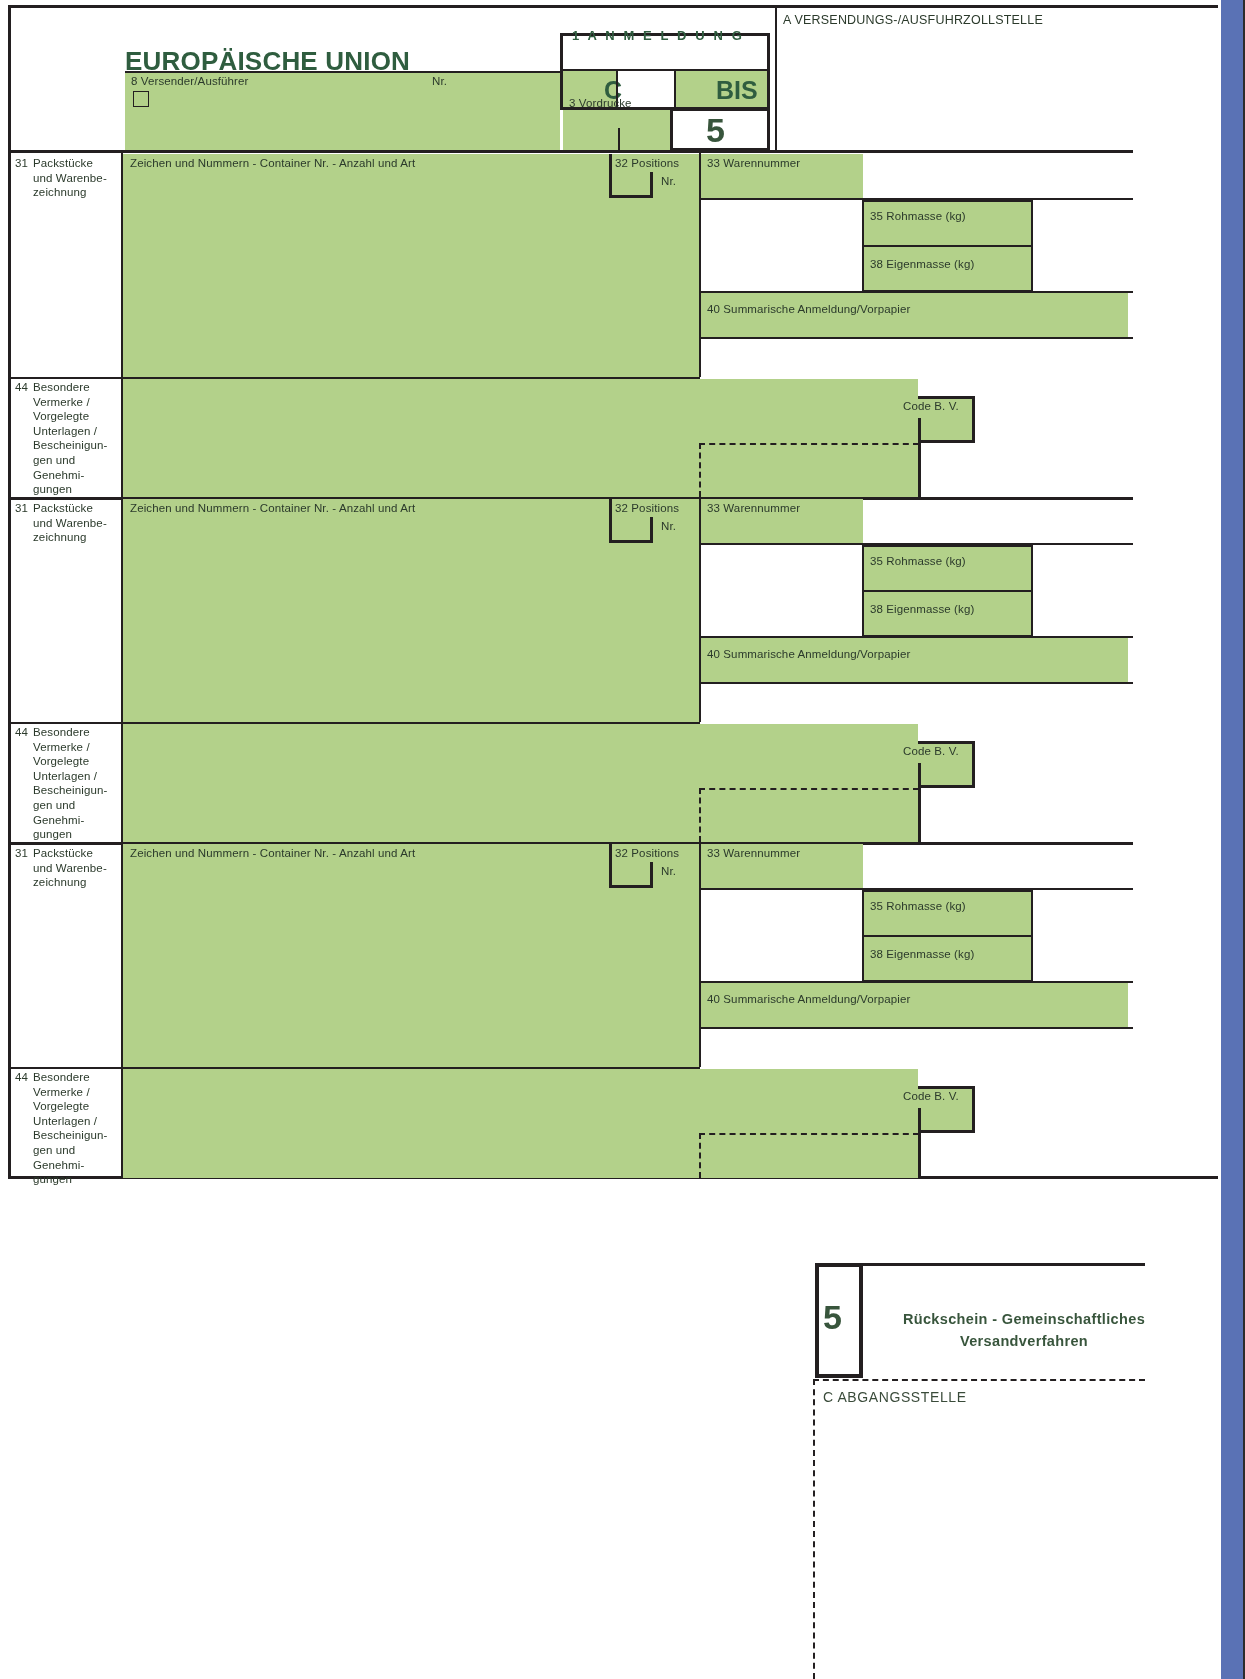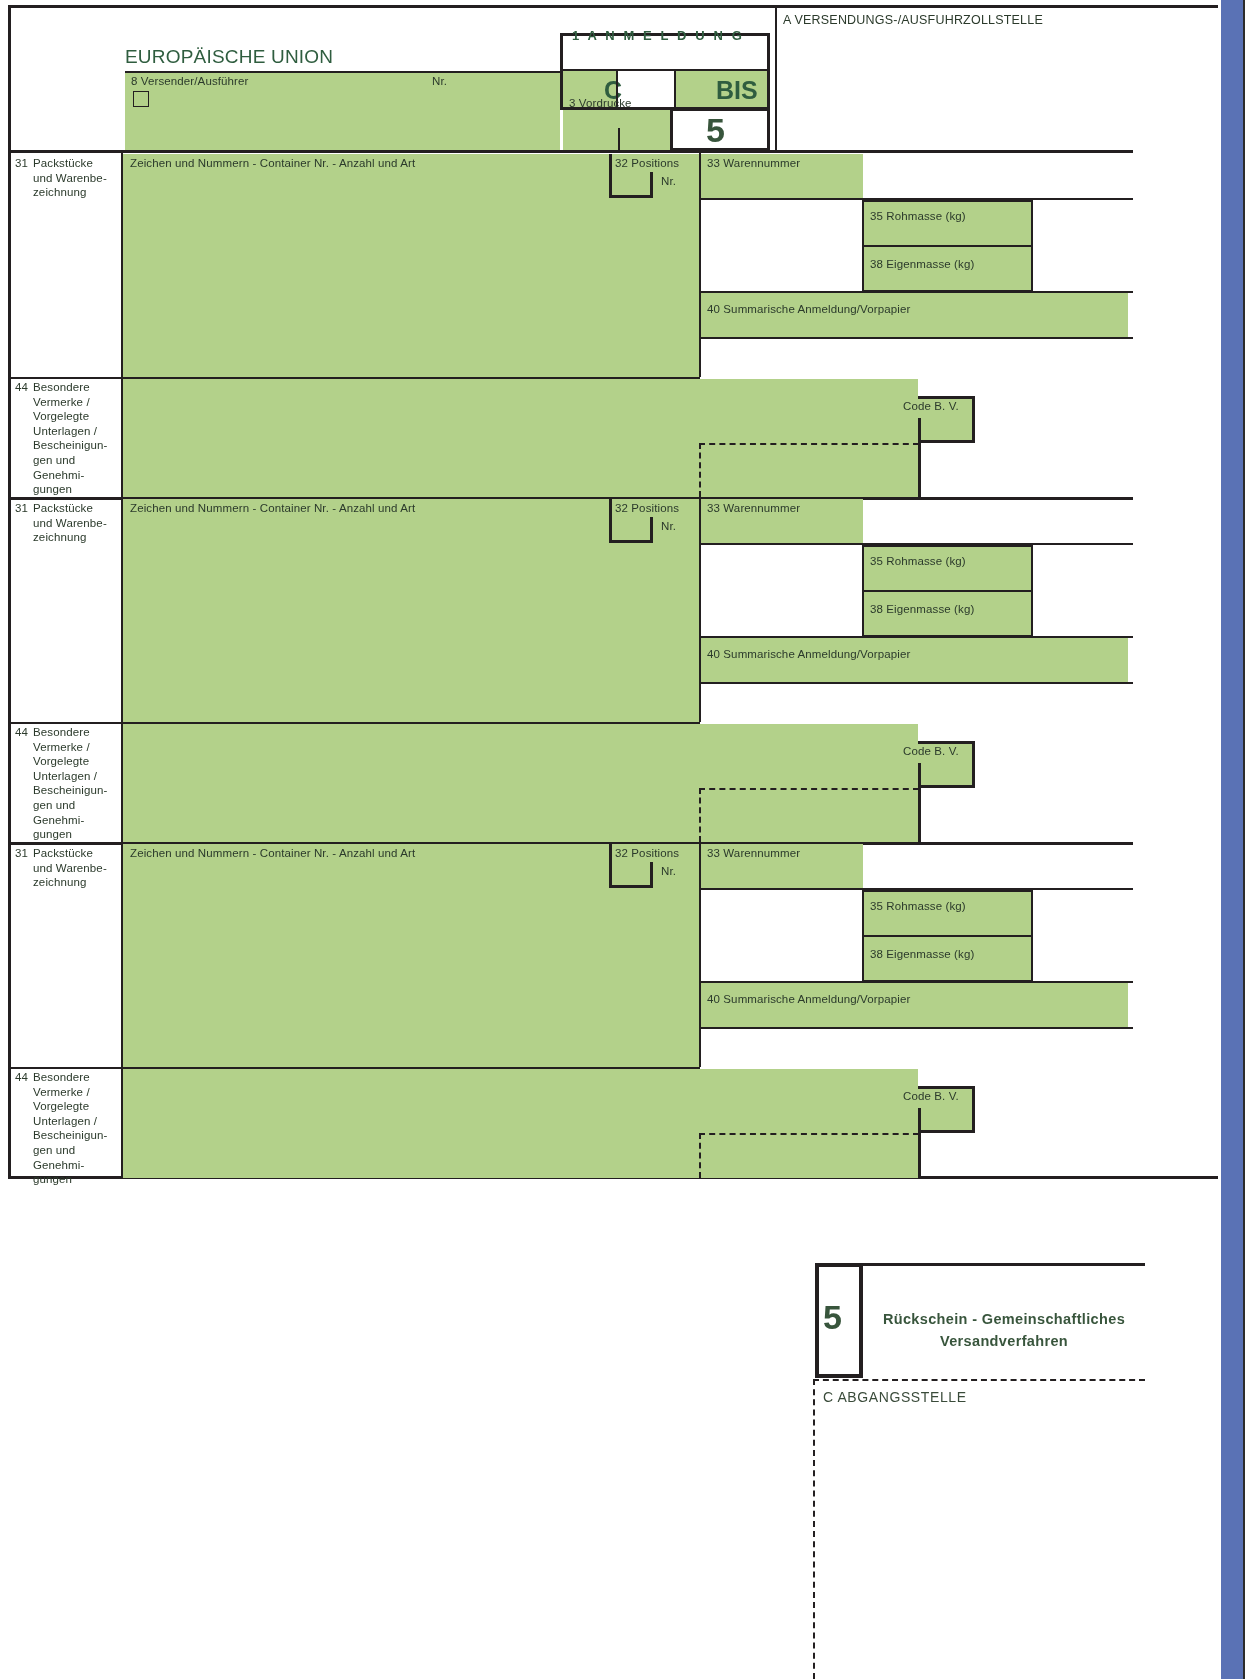--- a/index.html
+++ b/index.html
@@ -39,23 +39,23 @@
     color: #2b3a2b;
     font-size: 11.5px;
     line-height: 14.6px;
     white-space: pre;
     letter-spacing: 0.01em;
   }
   .lbl-wrap { white-space: normal; }
 
   .bigtitle {
     position:absolute;
-    font-weight: normal;
+    font-weight: bold;
     color: #2f5d3f;
-    font-size: 19px;
+    font-size: 26px;
     letter-spacing: 0.2px;
   }
   .anm {
     position:absolute;
     font-weight: bold; color:#2f5d3f;
     font-size: 13px; letter-spacing: 2.6px;
   }
   .cbig {
     position:absolute; font-weight:bold; color:#2f5d3f;
     font-size: 25px;
@@ -65,20 +65,21 @@
     font-size: 25px;
   }
   .numbig {
     position:absolute; font-weight:bold; color:#38553c;
     font-size: 34px; line-height: 34px;
   }
   .rueck {
     position:absolute; font-weight:bold; color:#38553c;
     font-size: 14.5px; line-height: 22px; text-align:center;
     letter-spacing: 0.35px;
+    margin-left: 20px;
   }
   .abg {
     position:absolute; color:#3a4b3a; font-size:14px; letter-spacing:0.6px;
   }
   .topA {
     position:absolute; color:#2b3a2b; font-size:12.5px; letter-spacing:0.2px;
   }
   .checkbox {
     position:absolute; border:1.6px solid #231f20; background:#b3d18a;
   }

